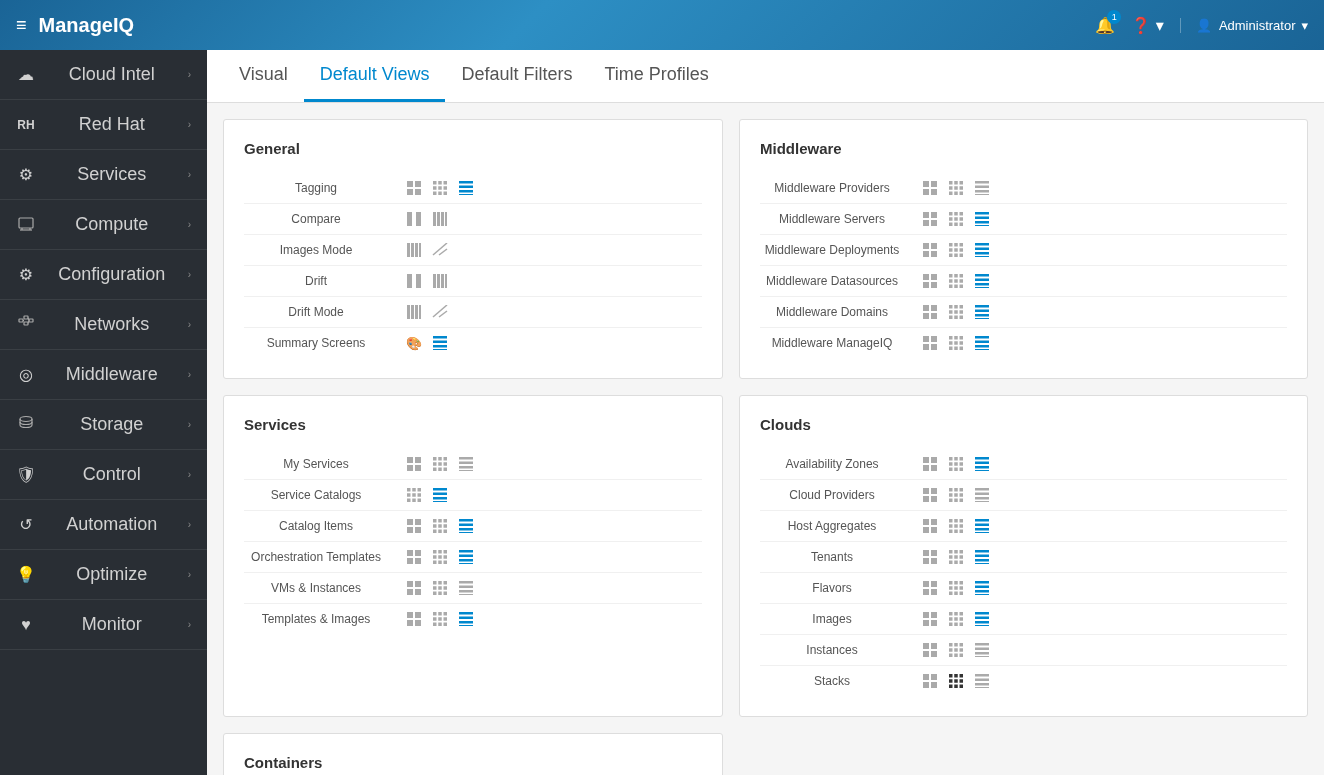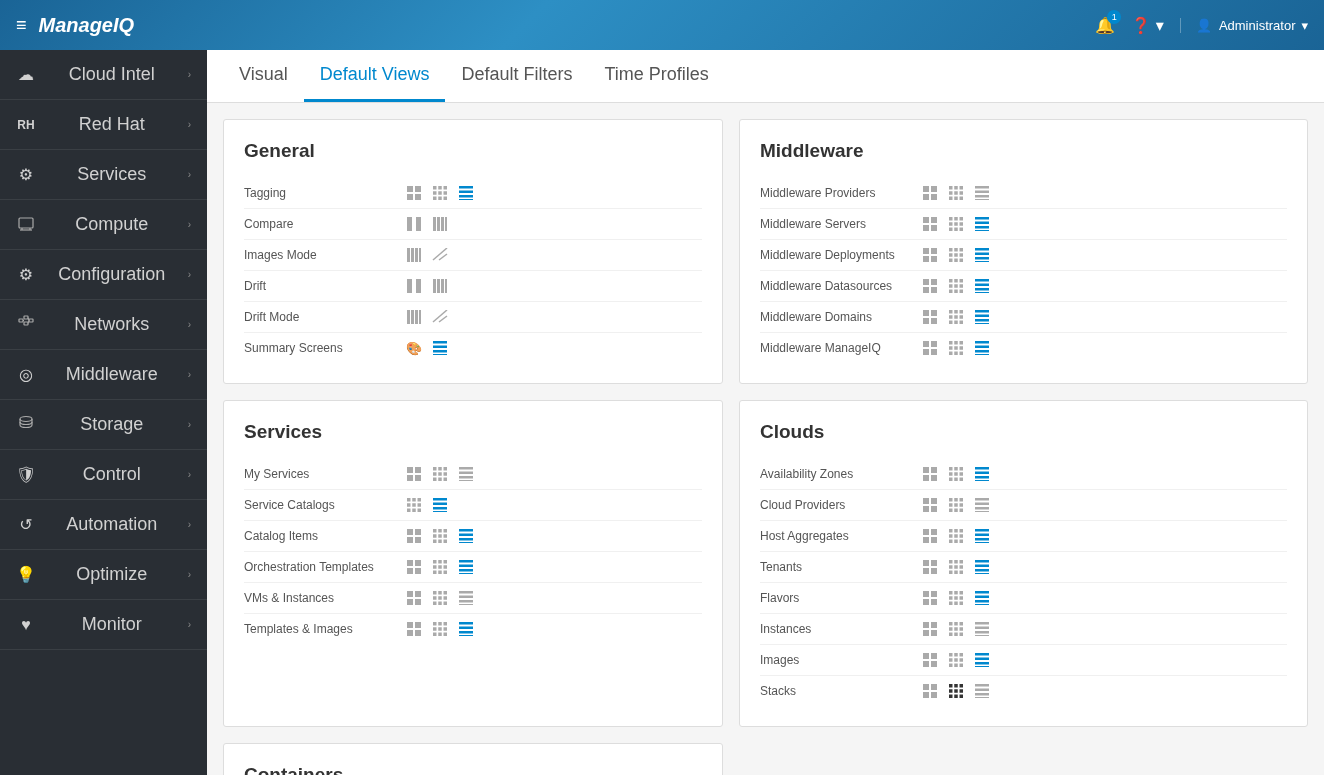--- a/index.html
+++ b/index.html
@@ -16,21 +16,20 @@
       flex-shrink: 0;
       position: relative;
     }
     .header-logo {
       display: flex;
       align-items: center;
       gap: 10px;
       font-size: 20px;
       font-weight: bold;
       color: white;
-      font-style: italic;
     }
     .hamburger { cursor: pointer; font-size: 18px; margin-right: 12px; }
     .header-right {
       margin-left: auto;
       display: flex;
       align-items: center;
       gap: 16px;
       color: white;
     }
     .header-icon { cursor: pointer; font-size: 16px; position: relative; }
@@ -99,36 +98,36 @@
 
     
     .section-card {
       background: white;
       border: 1px solid #ddd;
       border-radius: 3px;
       padding: 20px;
       flex: 1;
     }
     .section-title {
-      font-size: 19px;
+      font-size: 15px;
       font-weight: 600;
       color: #333;
       margin-bottom: 16px;
     }
 
     
     .view-row {
       display: flex;
       align-items: center;
       padding: 6px 0;
       border-bottom: 1px solid #f0f0f0;
     }
     .view-row:last-child { border-bottom: none; }
     .view-label {
-      text-align: left;
+      text-align: center;
       width: 160px;
       padding-right: 16px;
       color: #555;
       font-size: 12px;
       flex-shrink: 0;
     }
     .view-icons { display: flex; gap: 6px; align-items: center; }
 
     
     .sidebar::-webkit-scrollbar { width: 4px; }
@@ -1001,20 +1000,55 @@
                     <rect x="0" y="0" width="14" height="2.5"></rect>
                     <rect x="0" y="4.5" width="14" height="2.5"></rect>
                     <rect x="0" y="9" width="14" height="2.5"></rect>
                     <rect x="0" y="13" width="14" height="1"></rect>
                   </svg>
                 </span>
             </div>
           </div>
 
           <div class="view-row">
+            <div class="view-label">Images</div>
+            <div class="view-icons">
+              <span class="ico g3">
+                  <svg viewBox="0 0 14 14" fill="currentColor">
+                    <rect x="0" y="0" width="6" height="6"></rect>
+                    <rect x="8" y="0" width="6" height="6"></rect>
+                    <rect x="0" y="8" width="6" height="6"></rect>
+                    <rect x="8" y="8" width="6" height="6"></rect>
+                  </svg>
+                </span>
+              <span class="ico g3">
+                  <svg viewBox="0 0 14 14" fill="currentColor">
+                    <rect x="0" y="0" width="3.5" height="3.5"></rect>
+                    <rect x="5.25" y="0" width="3.5" height="3.5"></rect>
+                    <rect x="10.5" y="0" width="3.5" height="3.5"></rect>
+                    <rect x="0" y="5.25" width="3.5" height="3.5"></rect>
+                    <rect x="5.25" y="5.25" width="3.5" height="3.5"></rect>
+                    <rect x="10.5" y="5.25" width="3.5" height="3.5"></rect>
+                    <rect x="0" y="10.5" width="3.5" height="3.5"></rect>
+                    <rect x="5.25" y="10.5" width="3.5" height="3.5"></rect>
+                    <rect x="10.5" y="10.5" width="3.5" height="3.5"></rect>
+                  </svg>
+                </span>
+              <span class="ico gl sel">
+                  <svg viewBox="0 0 14 14" fill="currentColor">
+                    <rect x="0" y="0" width="14" height="2.5"></rect>
+                    <rect x="0" y="4.5" width="14" height="2.5"></rect>
+                    <rect x="0" y="9" width="14" height="2.5"></rect>
+                    <rect x="0" y="13" width="14" height="1"></rect>
+                  </svg>
+                </span>
+            </div>
+          </div>
+
+          <div class="view-row">
             <div class="view-label">Instances</div>
             <div class="view-icons">
               <span class="ico g3">
                   <svg viewBox="0 0 14 14" fill="currentColor">
                     <rect x="0" y="0" width="6" height="6"></rect>
                     <rect x="8" y="0" width="6" height="6"></rect>
                     <rect x="0" y="8" width="6" height="6"></rect>
                     <rect x="8" y="8" width="6" height="6"></rect>
                   </svg>
                 </span>
@@ -1025,55 +1059,20 @@
                     <rect x="10.5" y="0" width="3.5" height="3.5"></rect>
                     <rect x="0" y="5.25" width="3.5" height="3.5"></rect>
                     <rect x="5.25" y="5.25" width="3.5" height="3.5"></rect>
                     <rect x="10.5" y="5.25" width="3.5" height="3.5"></rect>
                     <rect x="0" y="10.5" width="3.5" height="3.5"></rect>
                     <rect x="5.25" y="10.5" width="3.5" height="3.5"></rect>
                     <rect x="10.5" y="10.5" width="3.5" height="3.5"></rect>
                   </svg>
                 </span>
               <span class="ico gl">
-                  <svg viewBox="0 0 14 14" fill="currentColor">
-                    <rect x="0" y="0" width="14" height="2.5"></rect>
-                    <rect x="0" y="4.5" width="14" height="2.5"></rect>
-                    <rect x="0" y="9" width="14" height="2.5"></rect>
-                    <rect x="0" y="13" width="14" height="1"></rect>
-                  </svg>
-                </span>
-            </div>
-          </div>
-
-          <div class="view-row">
-            <div class="view-label">Images</div>
-            <div class="view-icons">
-              <span class="ico g3">
-                  <svg viewBox="0 0 14 14" fill="currentColor">
-                    <rect x="0" y="0" width="6" height="6"></rect>
-                    <rect x="8" y="0" width="6" height="6"></rect>
-                    <rect x="0" y="8" width="6" height="6"></rect>
-                    <rect x="8" y="8" width="6" height="6"></rect>
-                  </svg>
-                </span>
-              <span class="ico g3">
-                  <svg viewBox="0 0 14 14" fill="currentColor">
-                    <rect x="0" y="0" width="3.5" height="3.5"></rect>
-                    <rect x="5.25" y="0" width="3.5" height="3.5"></rect>
-                    <rect x="10.5" y="0" width="3.5" height="3.5"></rect>
-                    <rect x="0" y="5.25" width="3.5" height="3.5"></rect>
-                    <rect x="5.25" y="5.25" width="3.5" height="3.5"></rect>
-                    <rect x="10.5" y="5.25" width="3.5" height="3.5"></rect>
-                    <rect x="0" y="10.5" width="3.5" height="3.5"></rect>
-                    <rect x="5.25" y="10.5" width="3.5" height="3.5"></rect>
-                    <rect x="10.5" y="10.5" width="3.5" height="3.5"></rect>
-                  </svg>
-                </span>
-              <span class="ico gl sel">
                   <svg viewBox="0 0 14 14" fill="currentColor">
                     <rect x="0" y="0" width="14" height="2.5"></rect>
                     <rect x="0" y="4.5" width="14" height="2.5"></rect>
                     <rect x="0" y="9" width="14" height="2.5"></rect>
                     <rect x="0" y="13" width="14" height="1"></rect>
                   </svg>
                 </span>
             </div>
           </div>
 

